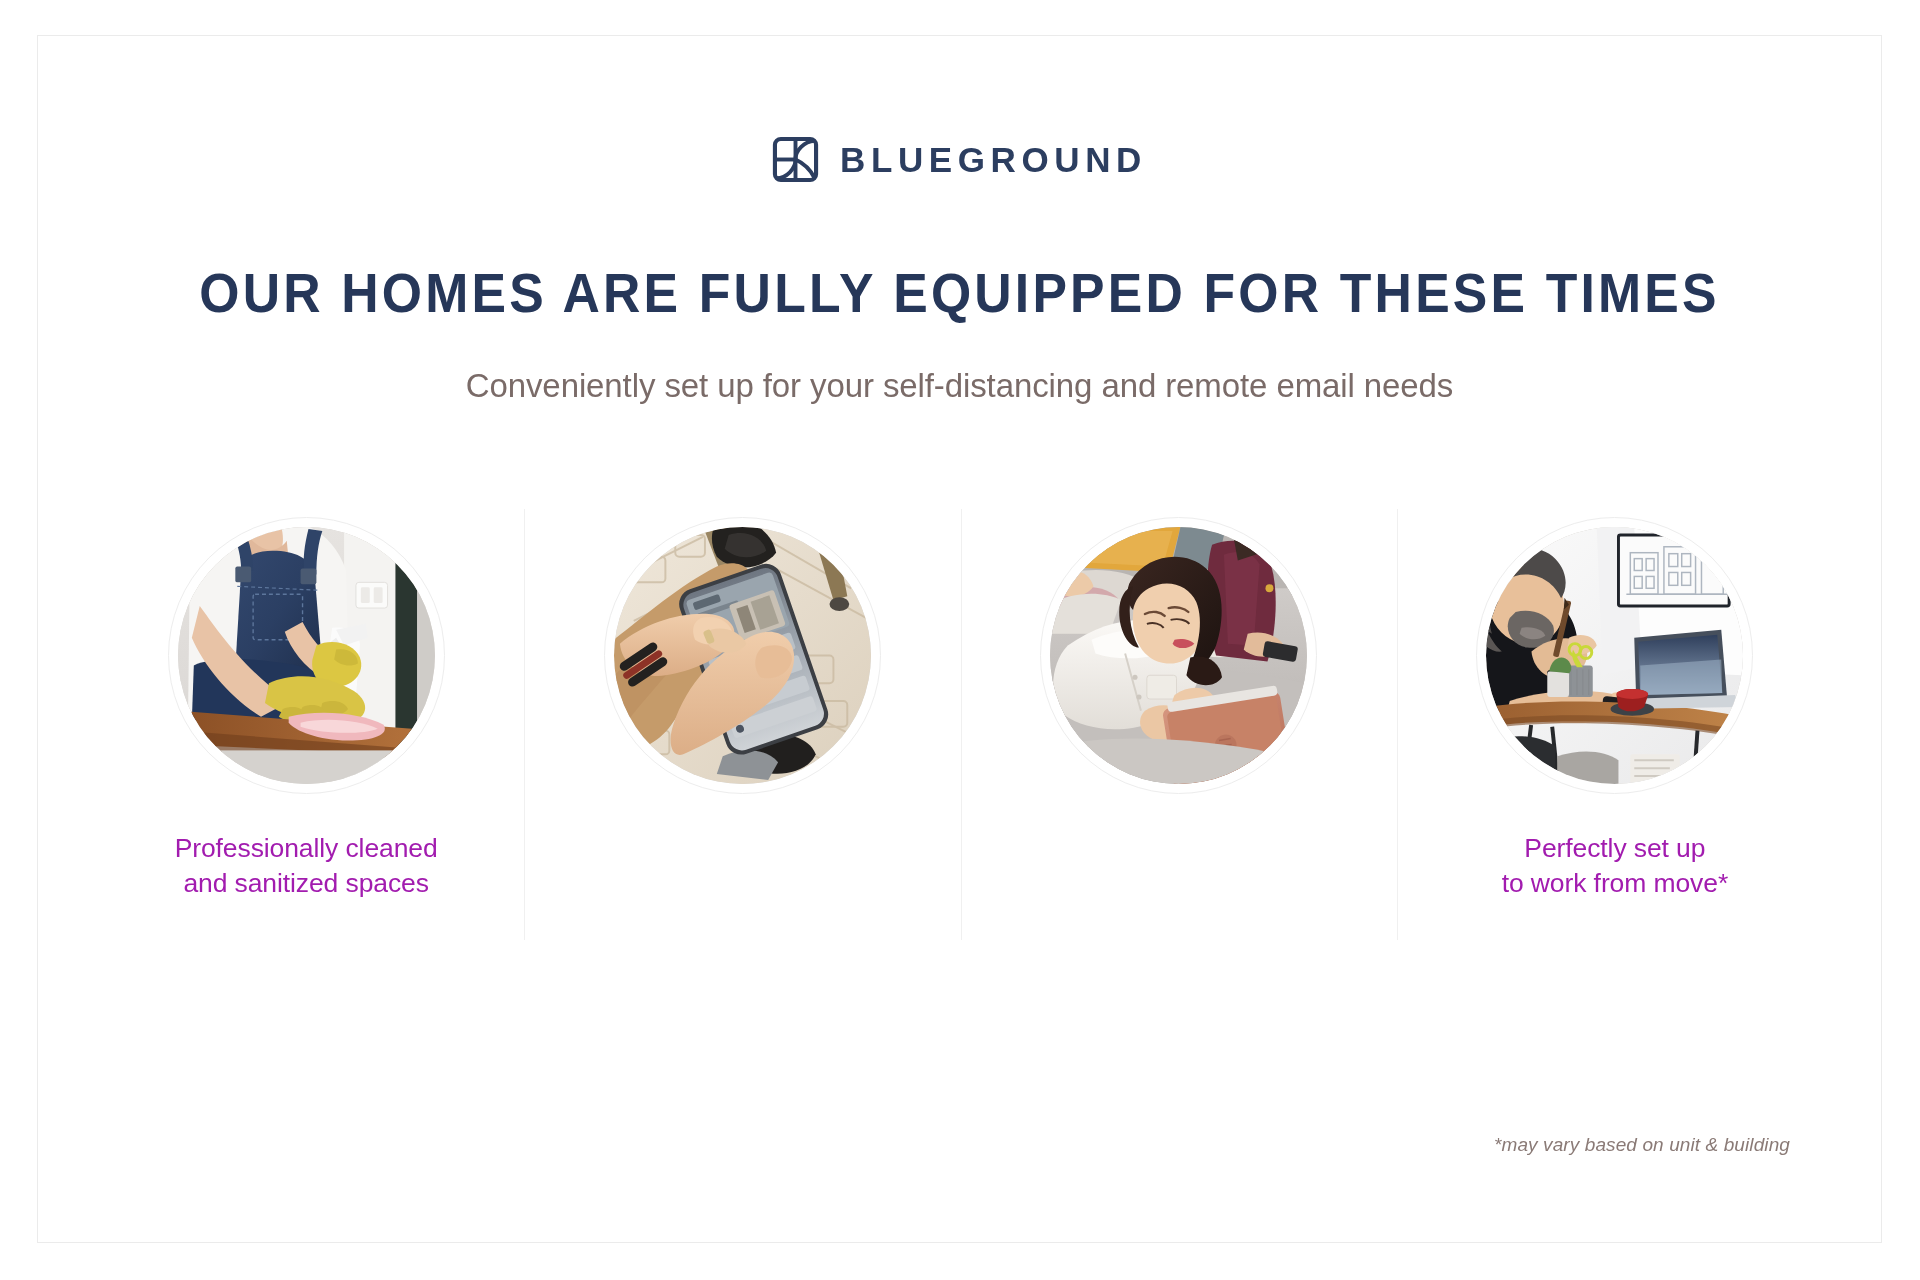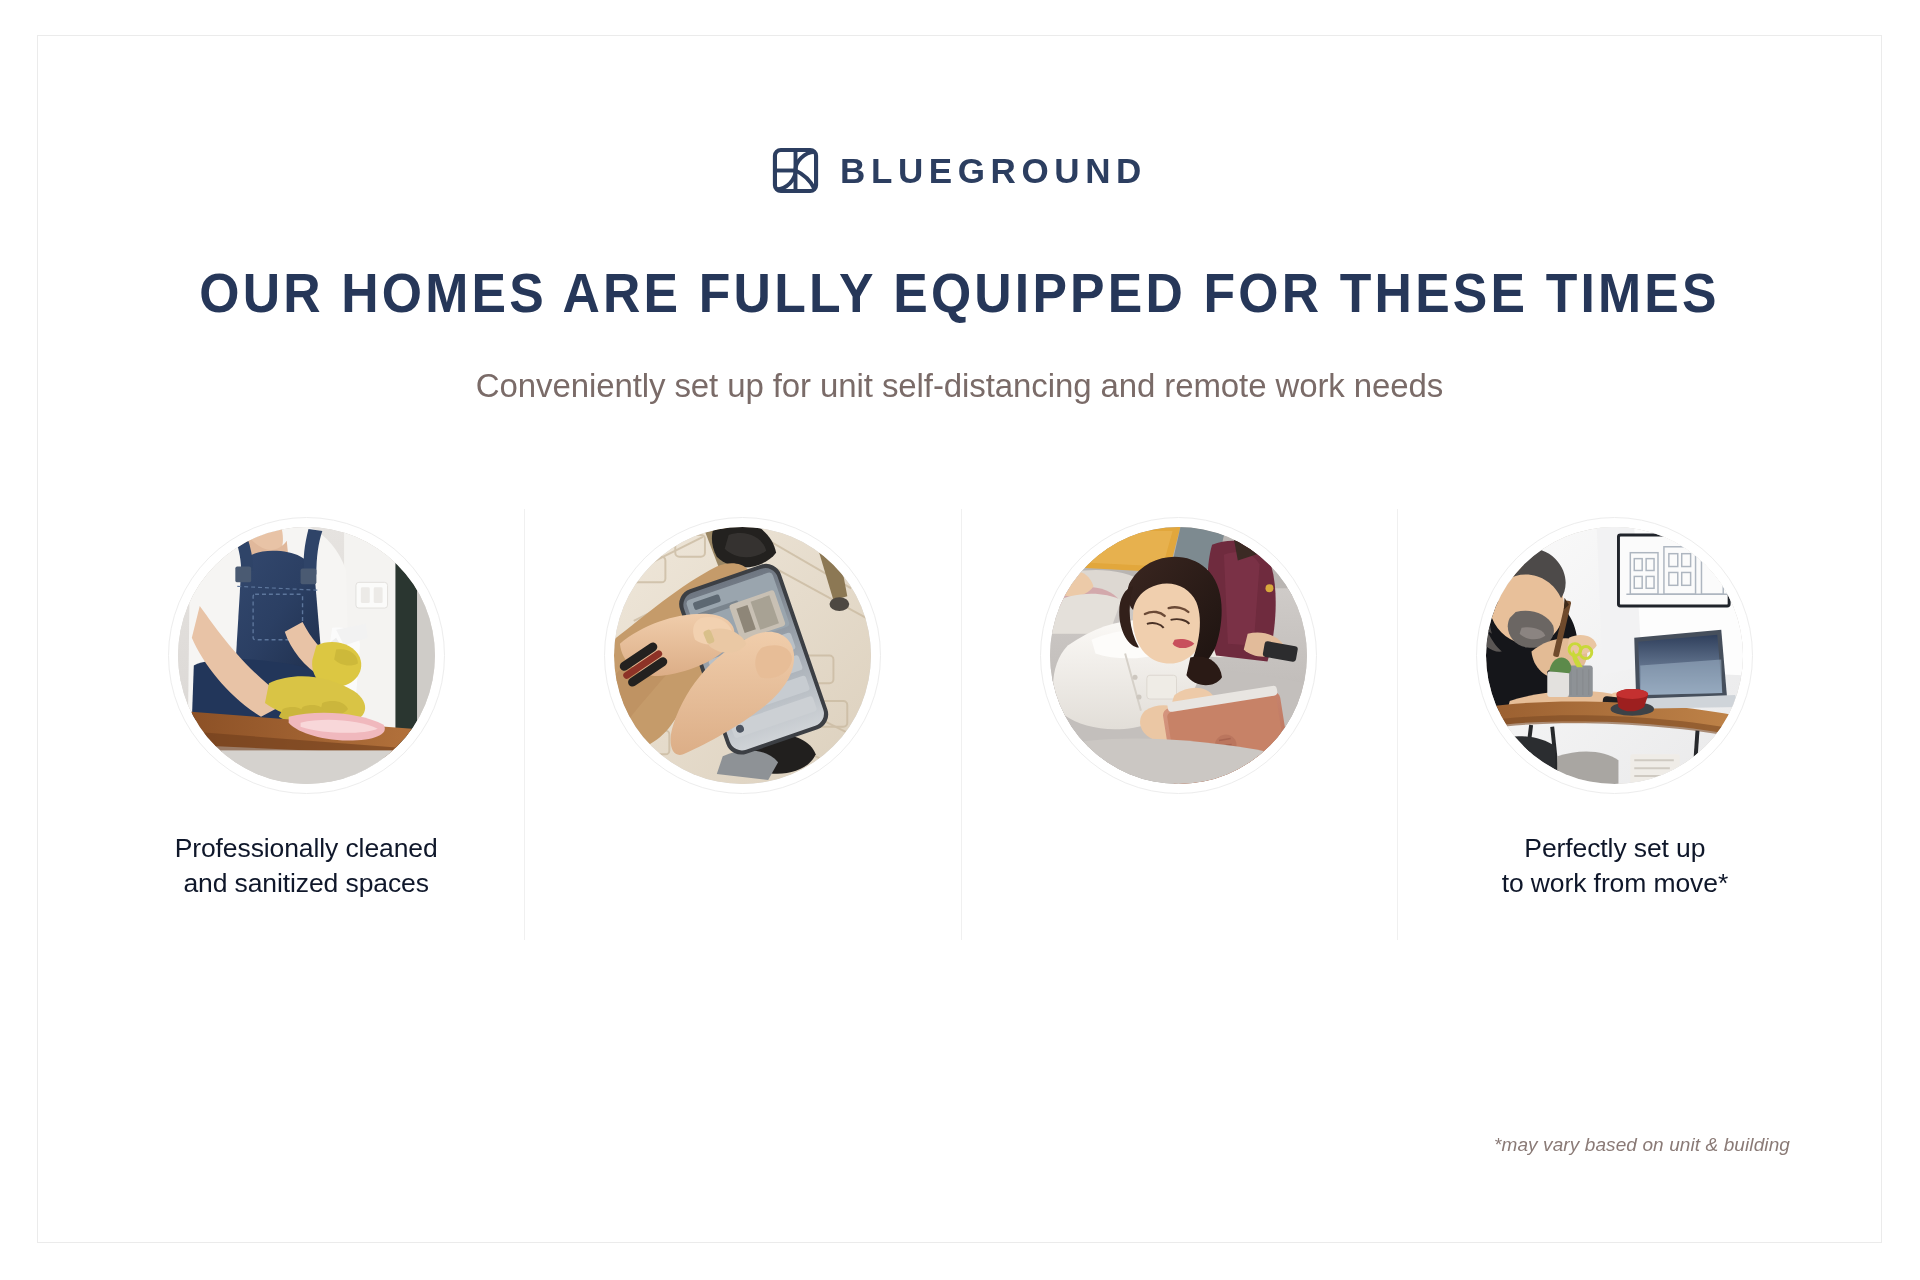--- a/index.html
+++ b/index.html
@@ -23,21 +23,21 @@
     height: 1208px;
     border: 1px solid #ebebeb;
     background: #ffffff;
     box-sizing: border-box;
   }
 
   
   .brand {
     position: absolute;
     left: 0;
-    top: 111px;
+    top: 100px;
     width: 100%;
     display: flex;
     align-items: center;
     justify-content: center;
     gap: 21px;
   }
   .brand-mark {
     width: 47px;
     height: 47px;
     display: block;
@@ -123,21 +123,21 @@
     overflow: hidden;
     background: #d9d6d2;
   }
   .photo-disc svg { display: block; width: 100%; height: 100%; }
 
   .caption {
     margin-top: 37px;
     text-align: center;
     font-size: 26.5px;
     line-height: 1.32;
-    color: #0f172a;
+    color: #a21caf;
     letter-spacing: -0.1px;
     max-width: 330px;
   }
 
   
   .footnote {
     position: absolute;
     right: 91px;
     top: 1098px;
     font-size: 19px;
@@ -159,21 +159,21 @@
         <path d="M24 24 C24 14.5 33 5.5 43.5 5" stroke="#2c3e60" stroke-width="4" fill="none"></path>
         <path d="M24 24 C24 33.5 15 43 4.5 43.2" stroke="#2c3e60" stroke-width="4" fill="none"></path>
         <path d="M24 24 C29.5 26.5 38 31.5 43.5 43" stroke="#2c3e60" stroke-width="4" fill="none"></path>
         <path d="M4.5 24 L24 24" stroke="#2c3e60" stroke-width="4" fill="none"></path>
       </svg>
     </span>
     <span class="brand-word">BLUEGROUND</span>
   </div>
 
   <div class="headline">OUR HOMES ARE FULLY EQUIPPED FOR THESE TIMES</div>
-  <div class="subhead">Conveniently set up for unit self-distancing and remote work needs</div>
+  <div class="subhead">Conveniently set up for your self-distancing and remote email needs</div>
 
   <div class="columns">
 
     <div class="column">
       <div class="photo-ring">
         <div class="photo-disc">
           <svg viewBox="0 0 260 260" xmlns="http://www.w3.org/2000/svg">
             <defs>
               <clipPath id="c1">
                   <circle cx="130" cy="130" r="130"></circle>

